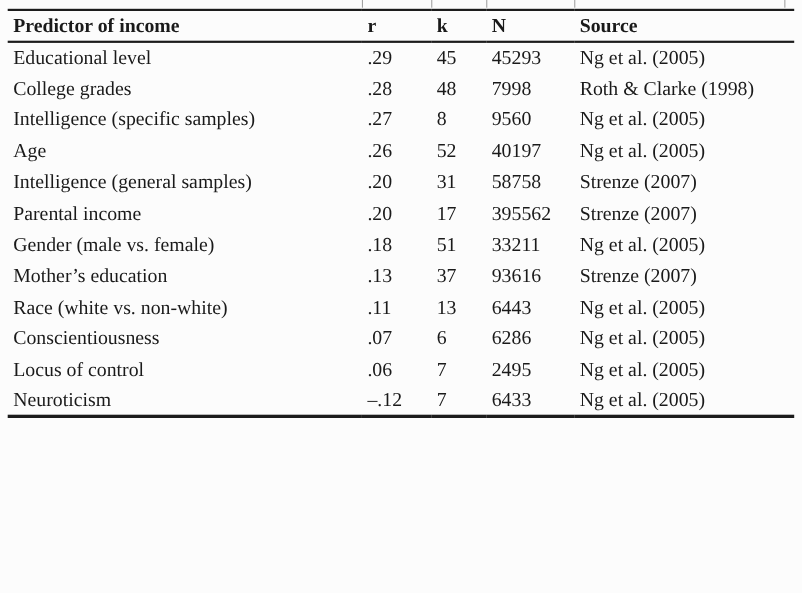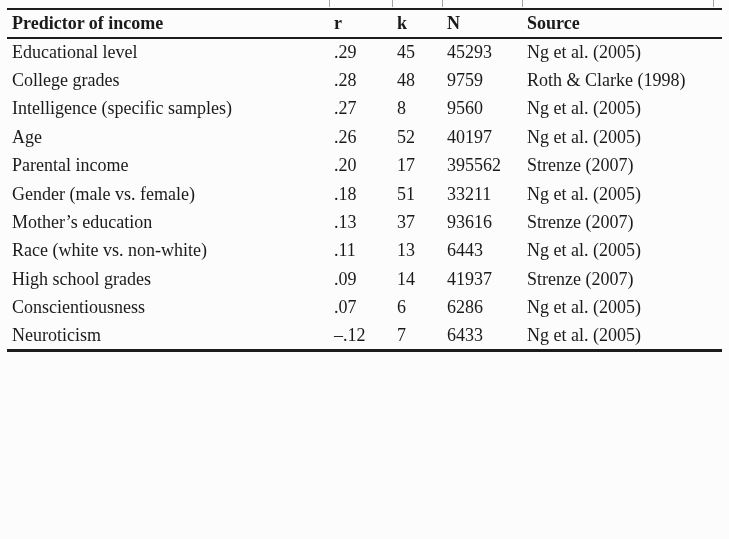--- a/index.html
+++ b/index.html
@@ -94,36 +94,43 @@
     <td>Educational level</td>
     <td>.29</td>
     <td>45</td>
     <td>45293</td>
     <td>Ng et al. (2005)</td>
   </tr>
         <tr>
     <td>College grades</td>
     <td>.28</td>
     <td>48</td>
-    <td>9759</td>
+    <td>7998</td>
     <td>Roth &amp; Clarke (1998)</td>
   </tr>
         <tr>
     <td>Intelligence (specific samples)</td>
     <td>.27</td>
     <td>8</td>
     <td>9560</td>
     <td>Ng et al. (2005)</td>
   </tr>
         <tr>
     <td>Age</td>
     <td>.26</td>
     <td>52</td>
     <td>40197</td>
     <td>Ng et al. (2005)</td>
+  </tr>
+        <tr>
+    <td>Intelligence (general samples)</td>
+    <td>.20</td>
+    <td>31</td>
+    <td>58758</td>
+    <td>Strenze (2007)</td>
   </tr>
         <tr>
     <td>Parental income</td>
     <td>.20</td>
     <td>17</td>
     <td>395562</td>
     <td>Strenze (2007)</td>
   </tr>
         <tr>
     <td>Gender (male vs. female)</td>
@@ -140,31 +147,31 @@
     <td>Strenze (2007)</td>
   </tr>
         <tr>
     <td>Race (white vs. non-white)</td>
     <td>.11</td>
     <td>13</td>
     <td>6443</td>
     <td>Ng et al. (2005)</td>
   </tr>
         <tr>
-    <td>High school grades</td>
-    <td>.09</td>
-    <td>14</td>
-    <td>41937</td>
-    <td>Strenze (2007)</td>
-  </tr>
-        <tr>
     <td>Conscientiousness</td>
     <td>.07</td>
     <td>6</td>
     <td>6286</td>
+    <td>Ng et al. (2005)</td>
+  </tr>
+        <tr>
+    <td>Locus of control</td>
+    <td>.06</td>
+    <td>7</td>
+    <td>2495</td>
     <td>Ng et al. (2005)</td>
   </tr>
         <tr>
     <td>Neuroticism</td>
     <td>–.12</td>
     <td>7</td>
     <td>6433</td>
     <td>Ng et al. (2005)</td>
   </tr>
       </tbody>

